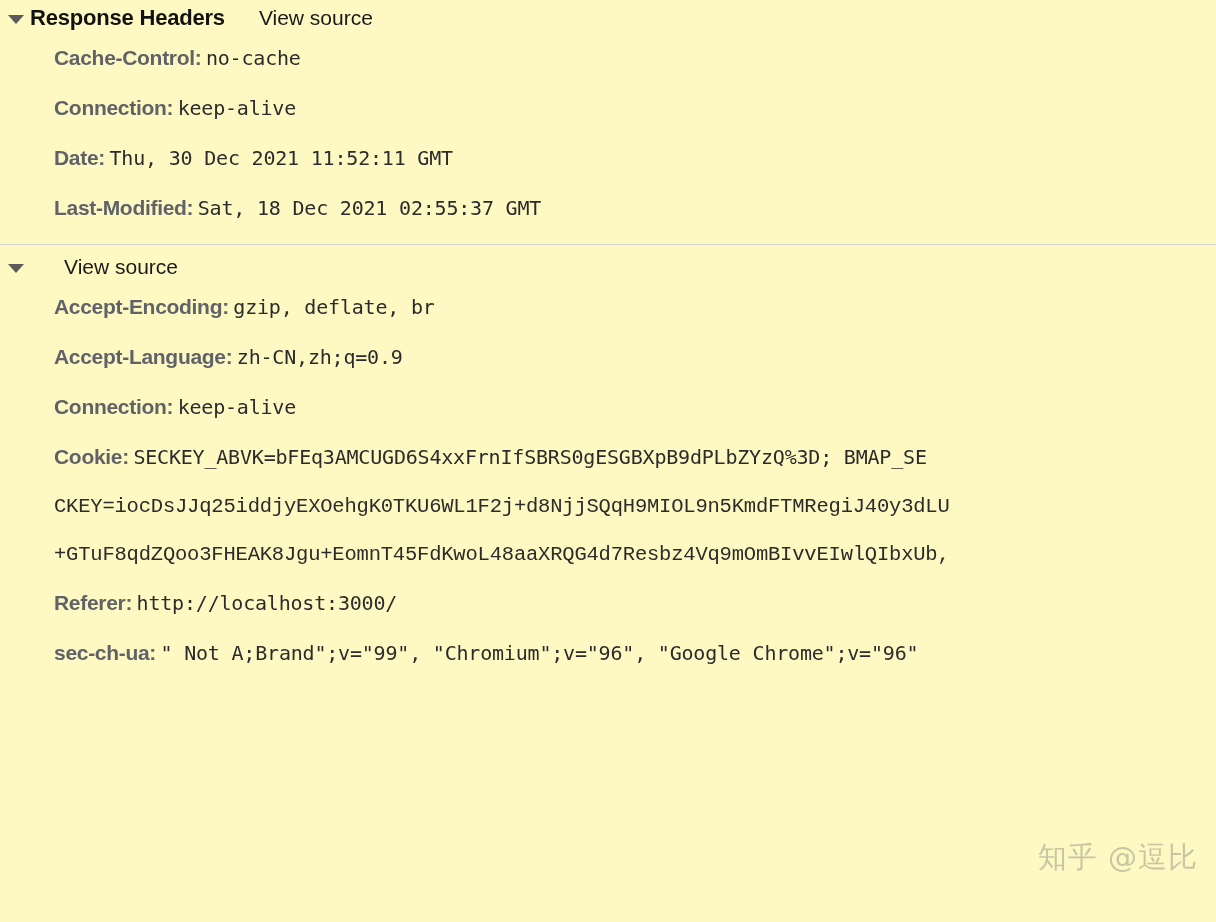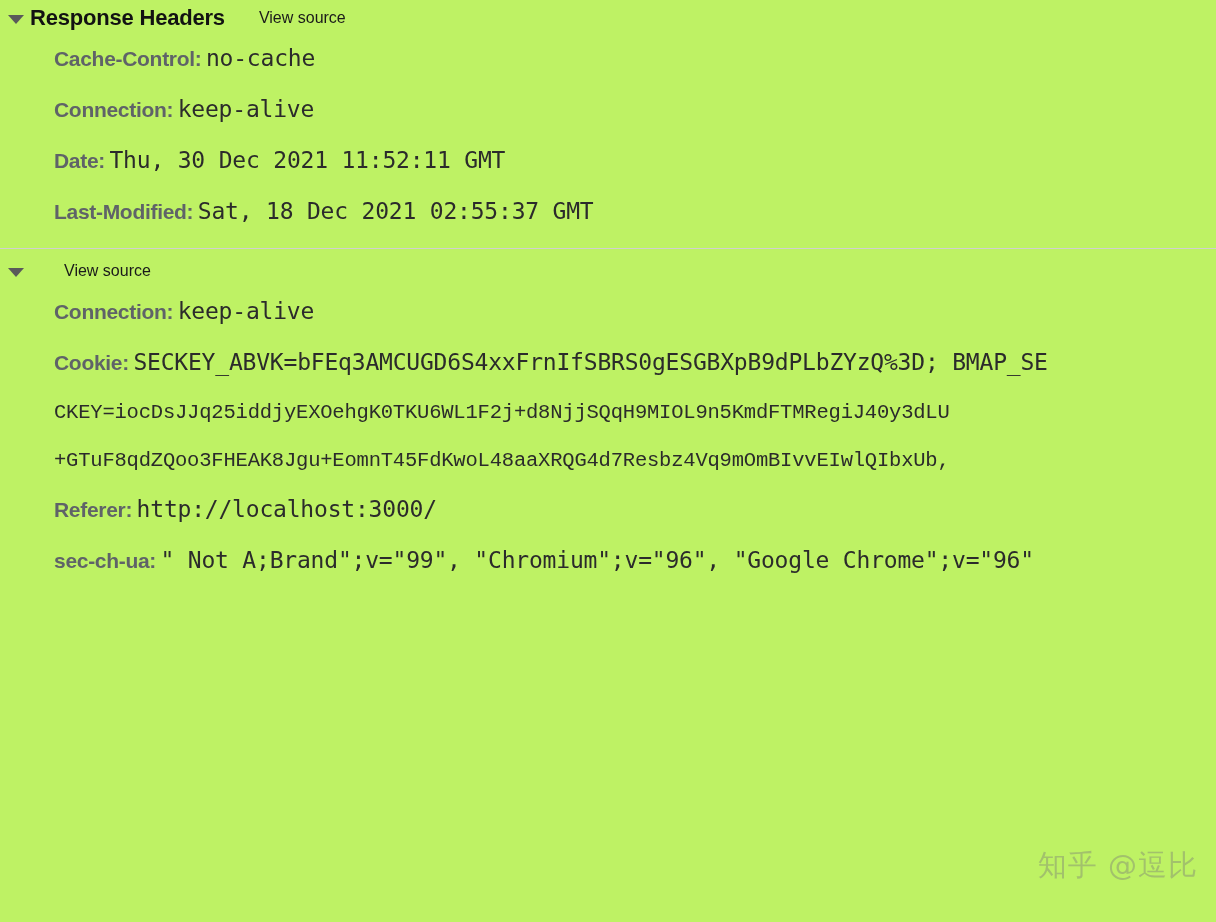--- a/index.html
+++ b/index.html
@@ -13,21 +13,21 @@
     overflow: hidden;
     font-family: "Liberation Sans", sans-serif;
     -webkit-font-smoothing: antialiased;
   }
 
   .panel {
     position: relative;
     width: 1216px;
     height: 922px;
     overflow: hidden;
-    background: #bef264;
+    background: #fef9c3;
   }
 
   
   .section-head {
     display: flex;
     align-items: center;
     height: 32px;
     padding-left: 8px;
     box-sizing: border-box;
   }
@@ -47,21 +47,21 @@
 
   .section-title {
     font-size: 22px;
     font-weight: bold;
     color: #121212;
     letter-spacing: -0.2px;
     white-space: nowrap;
   }
 
   .view-source {
-    font-size: 16px;
+    font-size: 21px;
     color: #1a1a1a;
     margin-left: 34px;
     white-space: nowrap;
     cursor: pointer;
   }
 
   
   .divider {
     height: 1px;
     background: #d0d0d0;
@@ -87,41 +87,41 @@
 
   .hname {
     font-family: "Liberation Sans", sans-serif;
     font-size: 21px;
     font-weight: bold;
     color: #5f6368;
     letter-spacing: -0.3px;
   }
   .hval {
     font-family: "DejaVu Sans Mono", monospace;
-    font-size: 23px;
+    font-size: 20px;
     color: #2b2b2b;
     letter-spacing: -0.2px;
   }
 
   
   .cookie-lines {
     font-family: Liberation Mono, monospace;
     font-size: 20.5px;
     color: #2b2b2b;
     letter-spacing: -0.2px;
     line-height: 48px;
     white-space: pre;
     overflow: hidden;
   }
 
   
   .watermark {
     position: absolute;
     right: 18px;
-    bottom: 36px;
+    bottom: 44px;
     font-family: "DejaVu Sans", sans-serif;
     font-size: 29px;
     color: rgba(120,120,120,0.40);
     letter-spacing: 1px;
     white-space: nowrap;
     user-select: none;
     pointer-events: none;
   }
 </style>
 </head>
@@ -155,20 +155,28 @@
   </div>
 
   <div class="divider"></div>
 
   <div class="section-head">
     <span class="twisty"></span>
     <span class="view-source">View source</span>
   </div>
 
   <div class="rows">
+    <div class="hrow">
+      <span class="hname">Accept-Encoding:</span>
+      <span class="hval">gzip, deflate, br</span>
+    </div>
+    <div class="hrow">
+      <span class="hname">Accept-Language:</span>
+      <span class="hval">zh-CN,zh;q=0.9</span>
+    </div>
     <div class="hrow">
       <span class="hname">Connection:</span>
       <span class="hval">keep-alive</span>
     </div>
 
     <div>
       <div class="hrow">
         <span class="hname">Cookie:</span>
         <span class="hval">SECKEY_ABVK=bFEq3AMCUGD6S4xxFrnIfSBRS0gESGBXpB9dPLbZYzQ%3D; BMAP_SE</span>
       </div>

